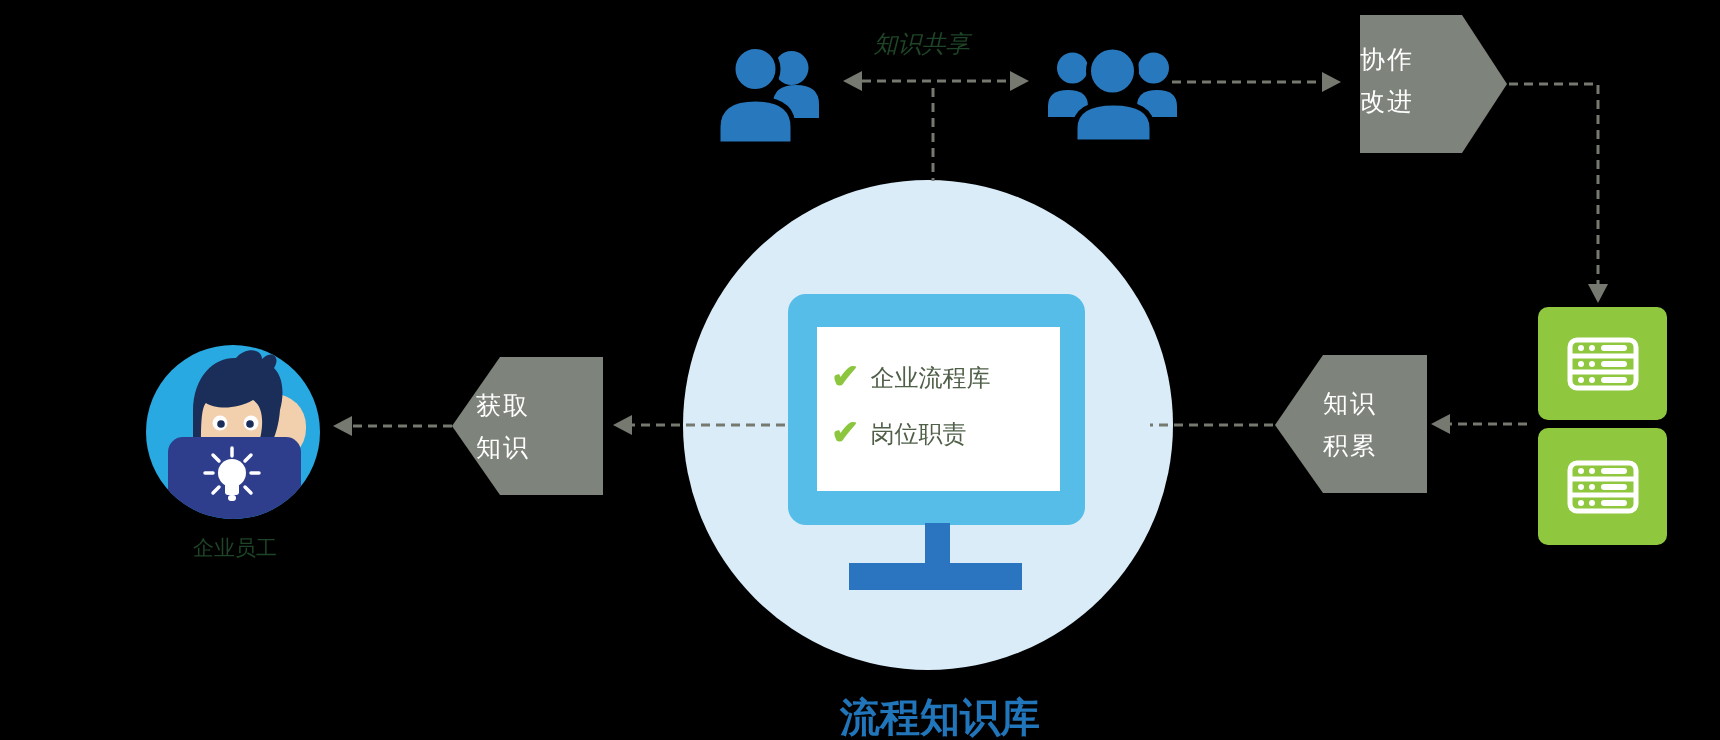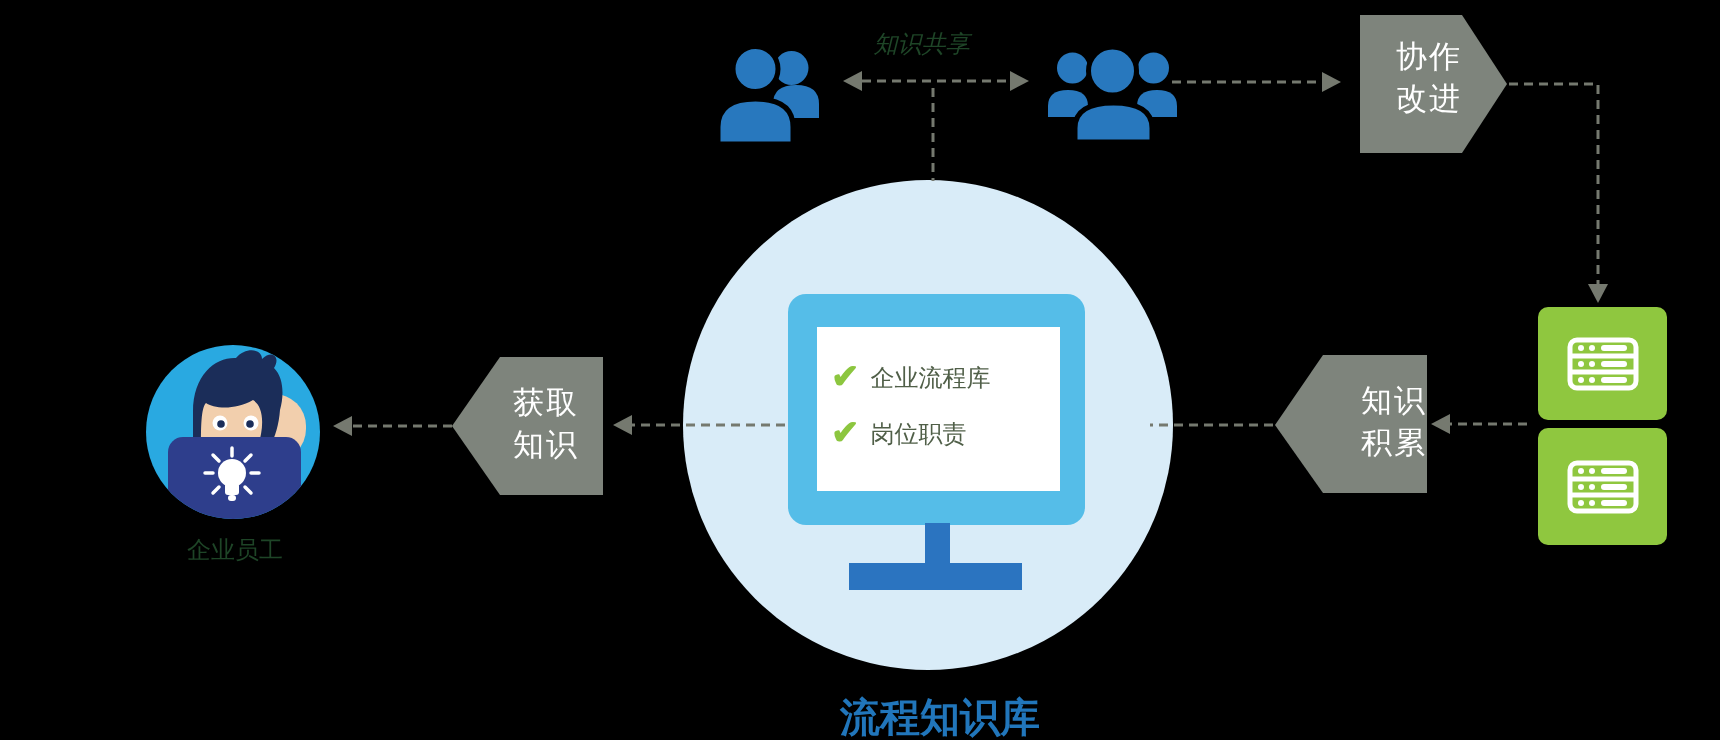--- a/index.html
+++ b/index.html
@@ -24,42 +24,42 @@
   .connectors{position:absolute;left:0;top:0;}
   .dash{stroke:#75796f;stroke-width:3;stroke-dasharray:9 6;fill:none;}
   .head{fill:#75796f;stroke:none;}
 
   
   .pent{position:absolute;}
   .pent polygon{fill:#7e847c;}
   #collab-shape{left:1355px;top:12px;}
   #accum-shape{left:1270px;top:350px;}
   #acquire-shape{left:447px;top:352px;}
-  .pent-label{position:absolute;color:#fff;font-size:31px;line-height:42px;
-              text-align:right;letter-spacing:2px;font-family:Liberation Mono, monospace;}
+  .pent-label{position:absolute;color:#fff;font-size:25px;line-height:42px;
+              text-align:left;letter-spacing:2px;}
   #collab-label{left:1360px;top:38px;width:102px;}
   #accum-label{left:1323px;top:382px;width:104px;}
   #acquire-label{left:476px;top:384px;width:103px;}
 
   
   .person-pair{position:absolute;left:710px;top:40px;}
   .person-group{position:absolute;left:1040px;top:40px;}
   .avatar{position:absolute;left:146px;top:344px;}
 
   
   .server-box{position:absolute;left:1538px;width:129px;background:#8fc73f;border-radius:10px;
               display:flex;align-items:center;justify-content:center;}
   #server-box-1{top:307px;height:113px;}
   #server-box-2{top:428px;height:117px;}
 
   
   .share-label{position:absolute;left:849px;top:28px;width:145px;text-align:center;
                color:#1e4527;font-size:24px;font-style:italic;}
   .employee-label{position:absolute;left:153px;top:534px;width:164px;text-align:center;
-                  color:#1e4527;font-size:24px;}
+                  color:#1e4527;font-size:21px;}
   .platform-label{position:absolute;left:1484px;top:572px;width:236px;text-align:center;color:#1e4527;}
   .platform-name{font-size:26px;line-height:30px;}
   .platform-desc{font-size:27px;line-height:34px;margin-top:2px;white-space:nowrap;}
   .diagram-title{position:absolute;left:790px;top:690px;width:300px;text-align:center;
                  color:#2176bb;font-size:40px;font-weight:bold;}
 </style>
 </head>
 <body>
 
 <div class="canvas">

